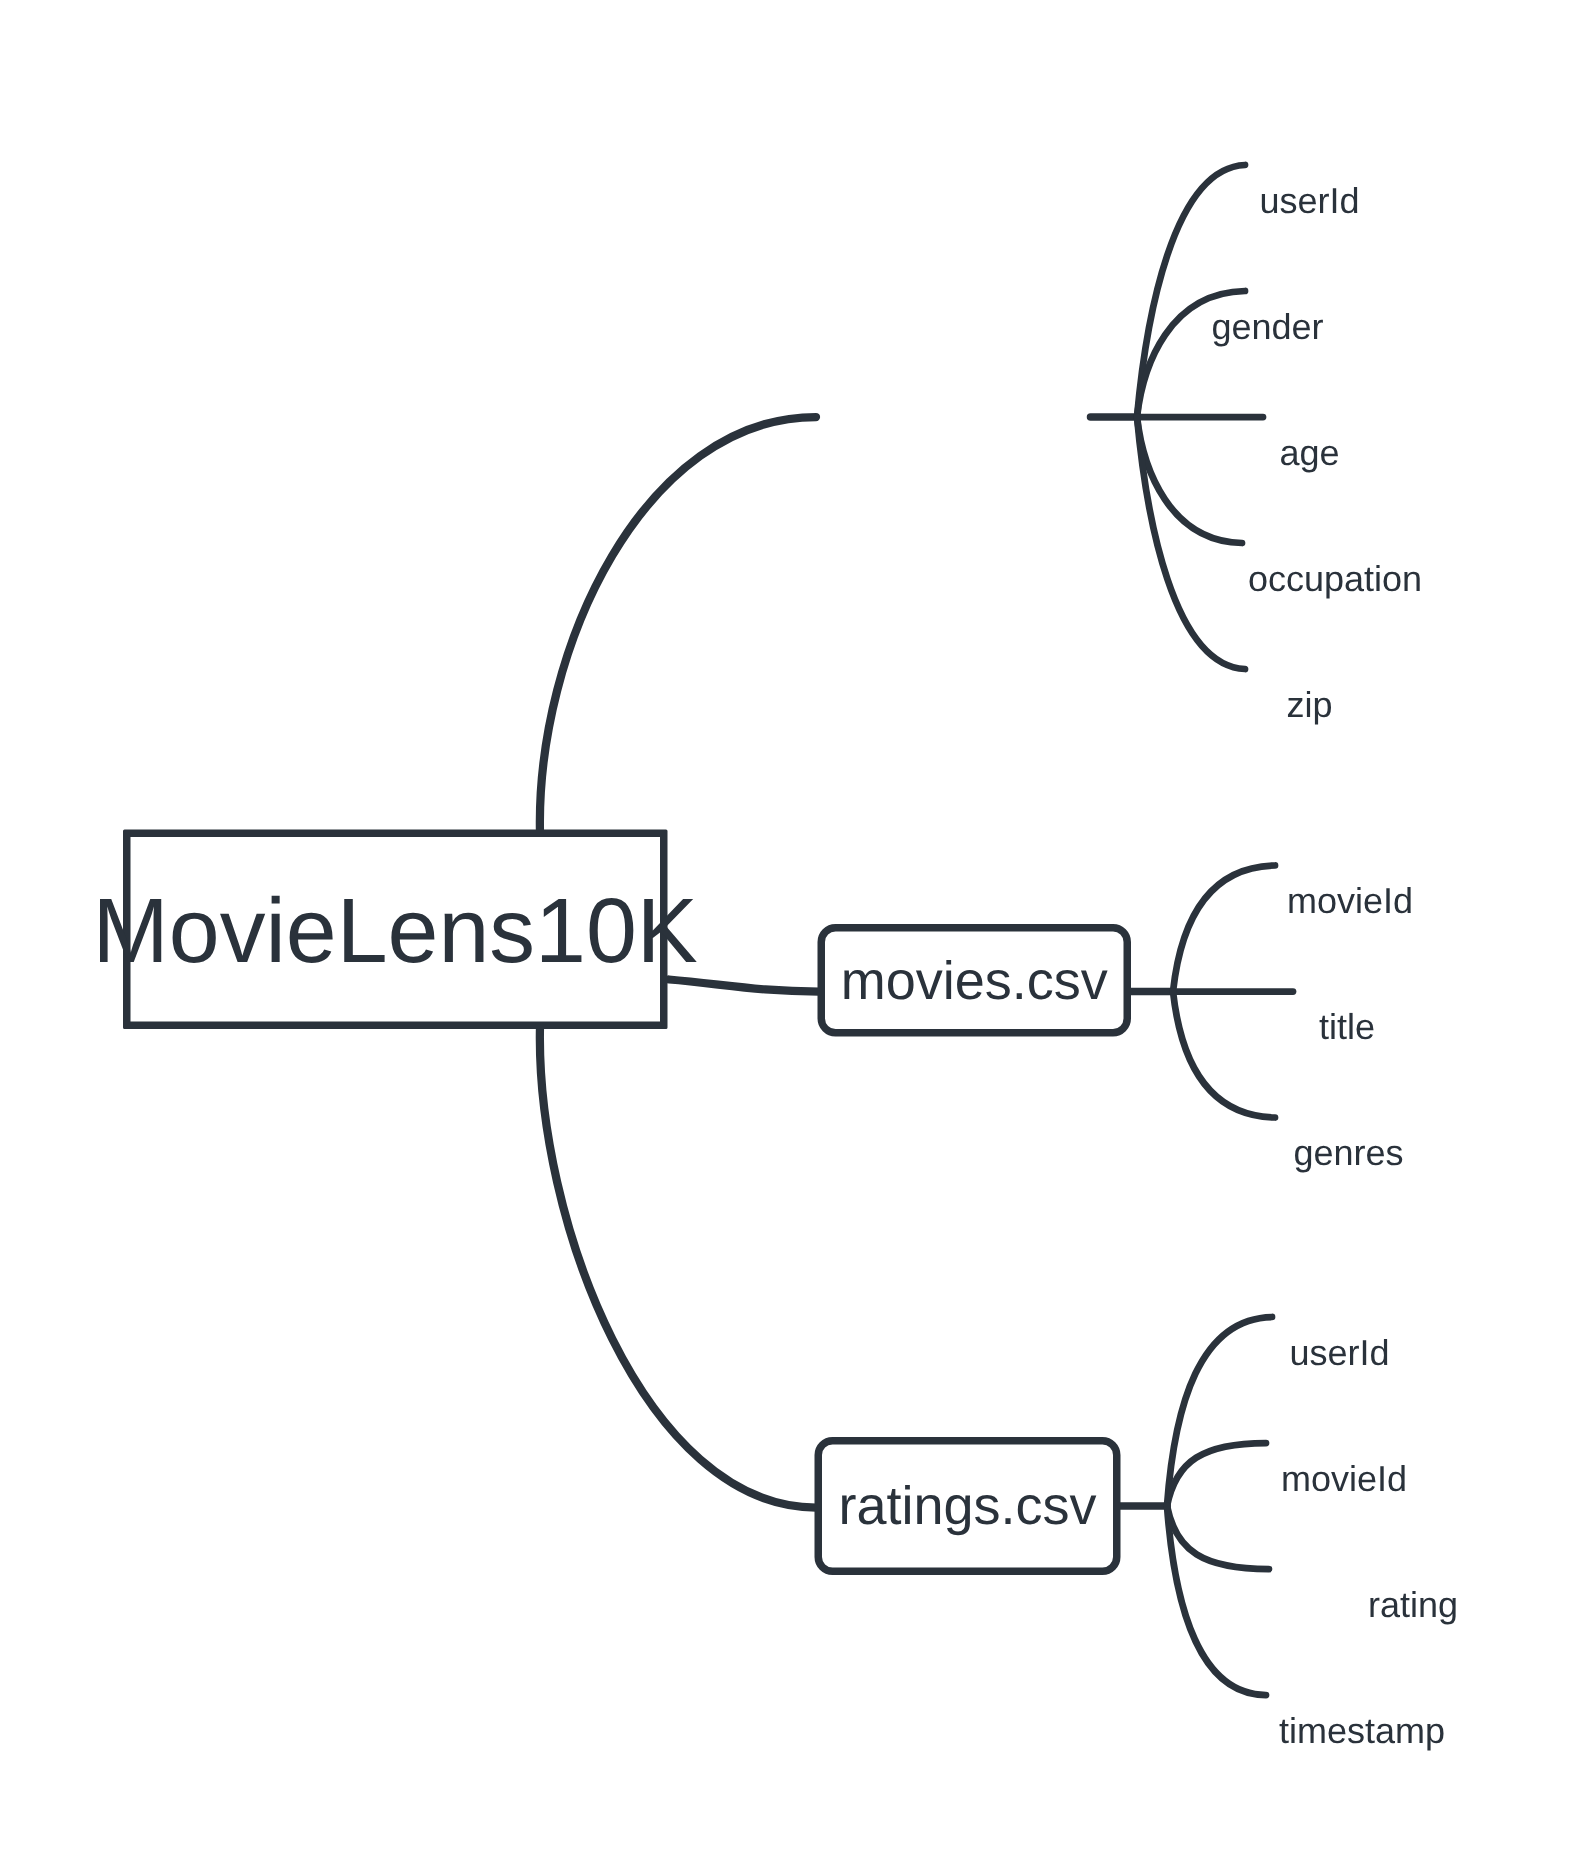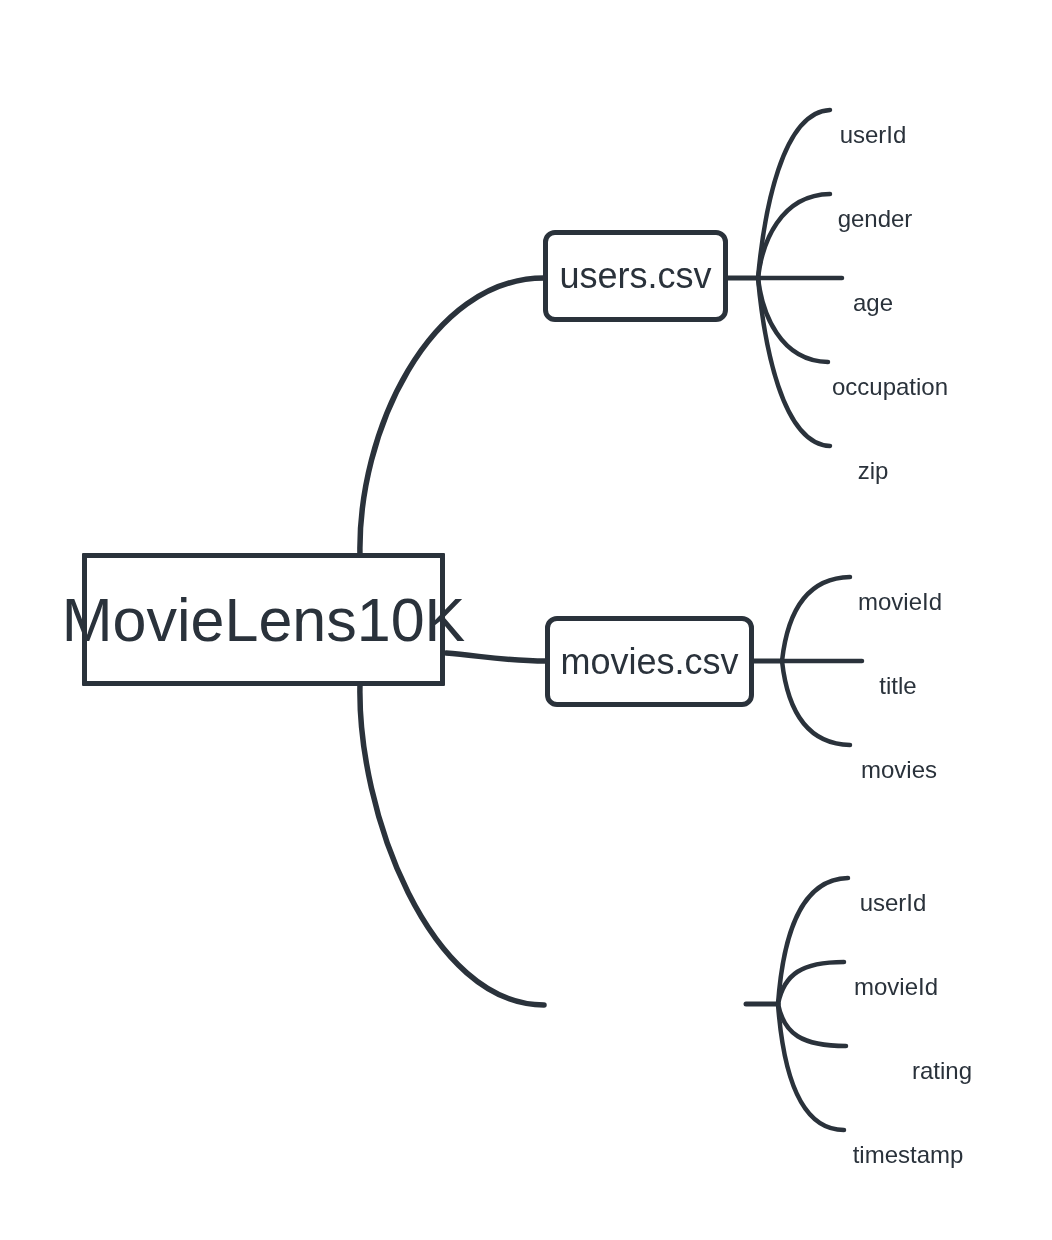--- a/index.html
+++ b/index.html
@@ -66,35 +66,35 @@
     <path class="edge-leaf" d="M 778 1004 C 783 936, 800 879, 848 878"></path>
     <path class="edge-leaf" d="M 778 1004 C 784 974, 802 962, 844 962"></path>
     <path class="edge-leaf" d="M 778 1004 C 784 1034, 802 1046, 846 1046"></path>
     <path class="edge-leaf" d="M 778 1004 C 783 1072, 800 1130, 844 1130"></path>
   </svg>
 
   <div class="node node-root" style="left:82px; top:553px; width:363px; height:133px;">
     <span>MovieLens10K</span>
   </div>
 
-  <div class="node node-file" style="left:543px; top:230px; width:185px; height:92px;">
-    <span>users.csv</span>
+  <div class="node node-file" style="left:545px; top:616px; width:209px; height:75px;">
+    <span>movies.csv</span>
   </div>
-  <div class="node node-file" style="left:545px; top:616px; width:209px; height:91px;">
-    <span>movies.csv</span>
+  <div class="node node-file" style="left:543px; top:958px; width:204px; height:92px;">
+    <span>ratings.csv</span>
   </div>
 
   <div class="leaf" style="left:873px; top:110px;">userId</div>
-  <div class="leaf" style="left:875px; top:194px;">gender</div>
+  <div class="leaf" style="left:845px; top:194px;">gender</div>
   <div class="leaf" style="left:873px; top:278px;text-align:center;">age</div>
   <div class="leaf" style="left:890px; top:362px;">occupation</div>
   <div class="leaf" style="left:873px; top:446px;">zip</div>
 
   <div class="leaf" style="left:900px; top:577px;">movieId</div>
   <div class="leaf" style="left:898px; top:661px;">title</div>
-  <div class="leaf" style="left:899px; top:745px;">movies</div>
+  <div class="leaf" style="left:899px; top:745px;">genres</div>
 
   <div class="leaf" style="left:893px; top:878px;">userId</div>
   <div class="leaf" style="left:896px; top:962px;">movieId</div>
   <div class="leaf" style="left:942px; top:1046px;">rating</div>
   <div class="leaf" style="left:908px; top:1130px;">timestamp</div>
 
 </div>
 
 </body></html>

